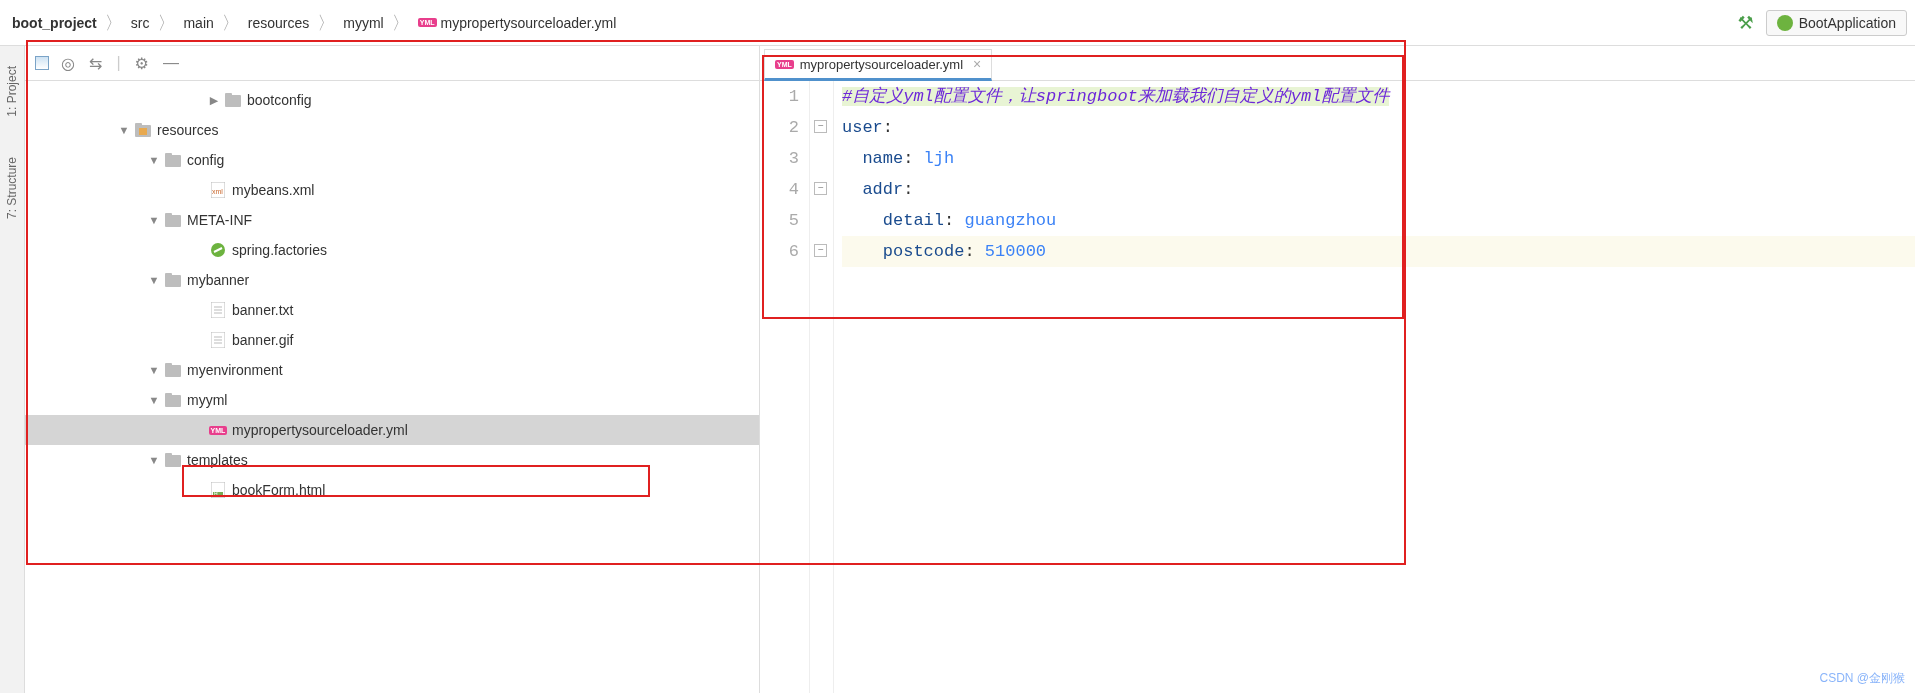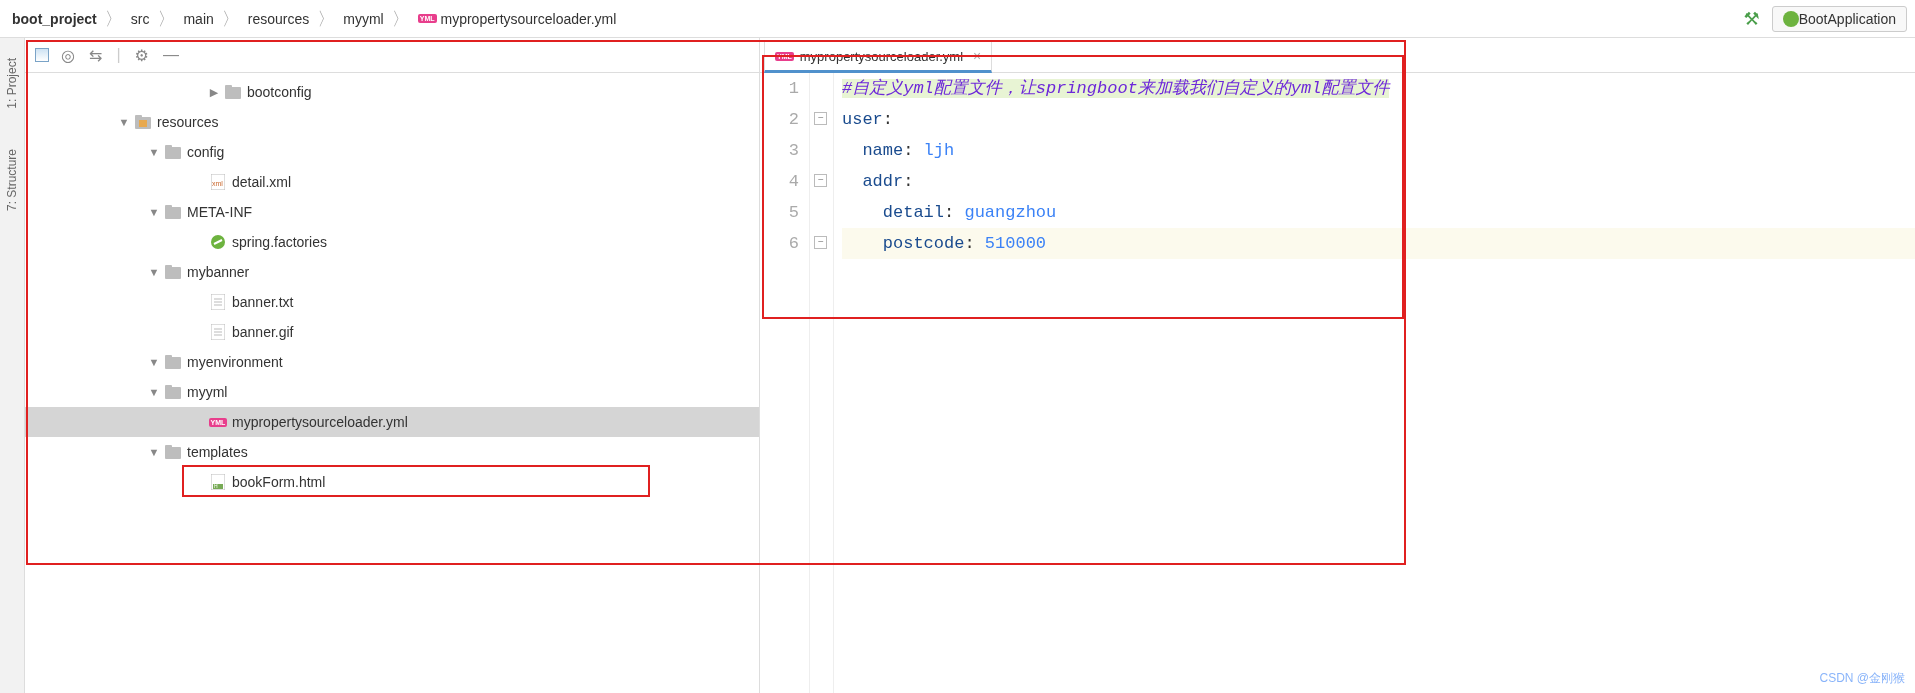--- a/index.html
+++ b/index.html
@@ -7,21 +7,21 @@
     font-family: "Segoe UI", Arial, sans-serif;
     font-size: 14px;
     background: #fff;
     color: #333;
     width: 1915px;
     height: 693px;
     overflow: hidden;
     position: relative;
   }
   .top-bar {
-    height: 38px;
+    height: 46px;
     display: flex;
     align-items: center;
     padding: 0 8px;
     border-bottom: 1px solid #ddd;
     background: #fff;
   }
   .breadcrumb {
     display: flex;
     align-items: center;
     gap: 2px;
@@ -42,20 +42,21 @@
     padding: 0 2px;
   }
   .top-right {
     display: flex;
     align-items: center;
     gap: 12px;
   }
   .run-config {
     display: flex;
     align-items: center;
+    gap: 6px;
     padding: 4px 10px;
     border: 1px solid #ccc;
     border-radius: 3px;
     background: #f8f8f8;
     font-size: 14px;
   }
   .main-area {
     display: flex;
     height: calc(693px - 38px);
     position: relative;
@@ -345,21 +346,21 @@
           <span>config</span>
         </div>
         <div class="tree-item" style="padding-left: 165px;">
           <span class="tree-arrow"></span>
           <span class="tree-icon">
             <svg width="14" height="16">
               <rect width="14" height="16" fill="#fff" stroke="#bbb"></rect>
               <text x="1" y="12" font-size="7" fill="#c9682e">xml</text>
             </svg>
           </span>
-          <span>detail.xml</span>
+          <span>mybeans.xml</span>
         </div>
         <div class="tree-item" style="padding-left: 120px;">
           <span class="tree-arrow">▼</span>
           <span class="tree-icon">
             <svg width="16" height="14">
               <rect x="0" y="2" width="16" height="12" fill="#bdbdbd" rx="1"></rect>
               <rect x="0" y="0" width="7" height="4" fill="#bdbdbd" rx="1"></rect>
             </svg>
           </span>
           <span>META-INF</span>

